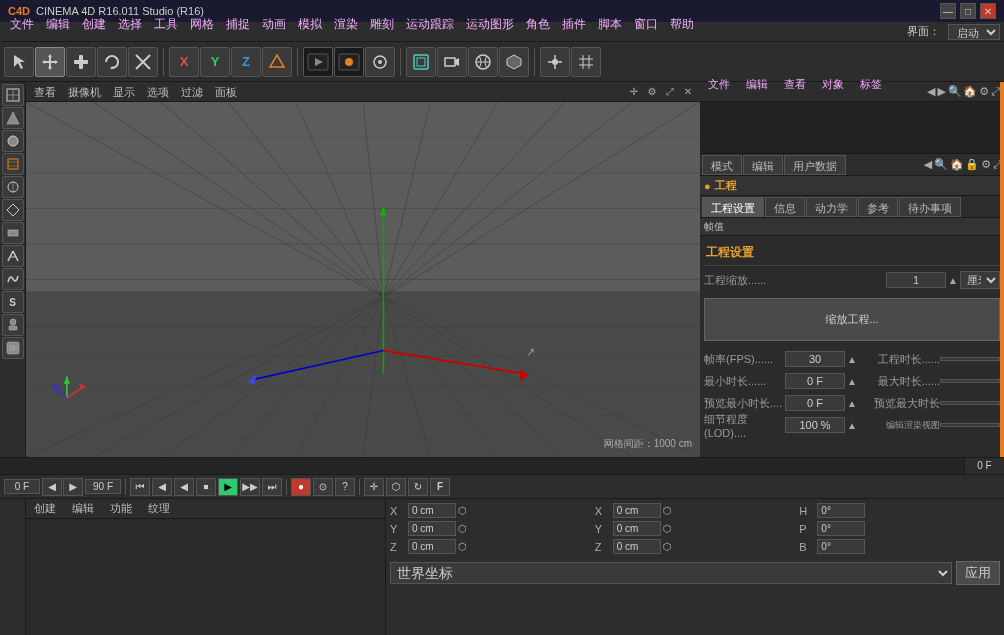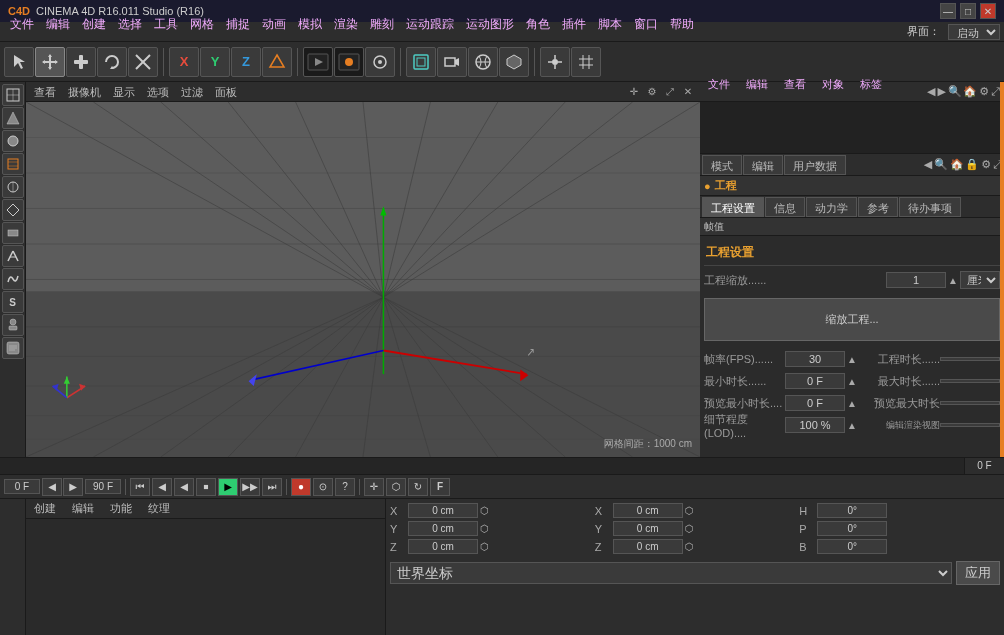--- a/index.html
+++ b/index.html
@@ -347,21 +347,21 @@
       display: flex; align-items: center; gap: 2px;
       margin-bottom: 3px;
     }
     .coord-label {
       color: #aaa; font-size: 11px;
       width: 16px;
     }
     .coord-value {
       background: #3a3a3a; border: 1px solid #555;
       color: #ccc; font-size: 10px;
-      padding: 1px 3px; width: 70px; text-align: center;
+      padding: 1px 3px; width: 48px; text-align: left;
     }
     .coord-icon {
       color: #aaa; font-size: 10px; cursor: pointer;
     }
     .coords-bottom {
       display: flex; gap: 4px; align-items: center;
       margin-top: 4px;
     }
     .coords-select {
       background: #3a3a3a; border: 1px solid #555;

